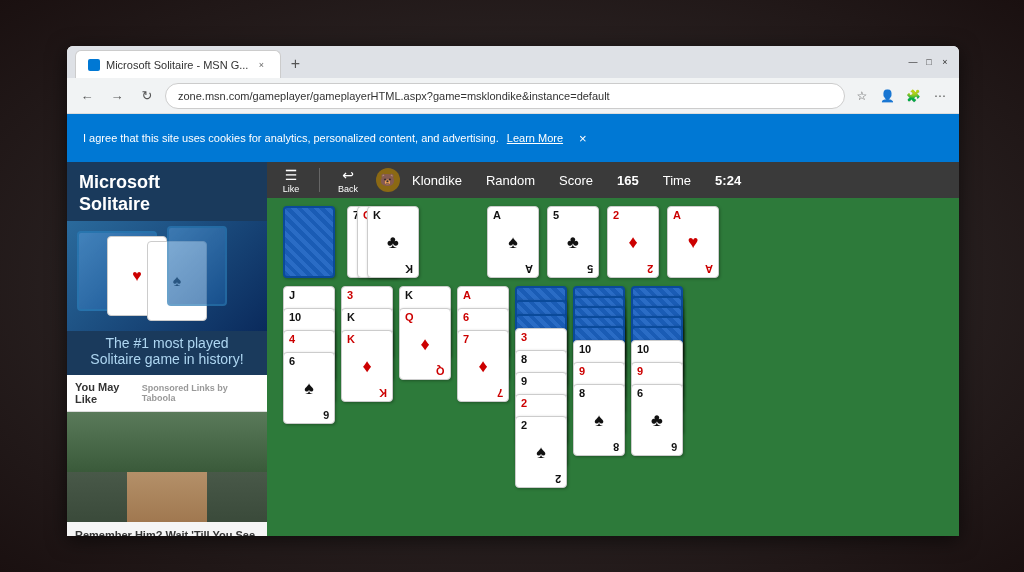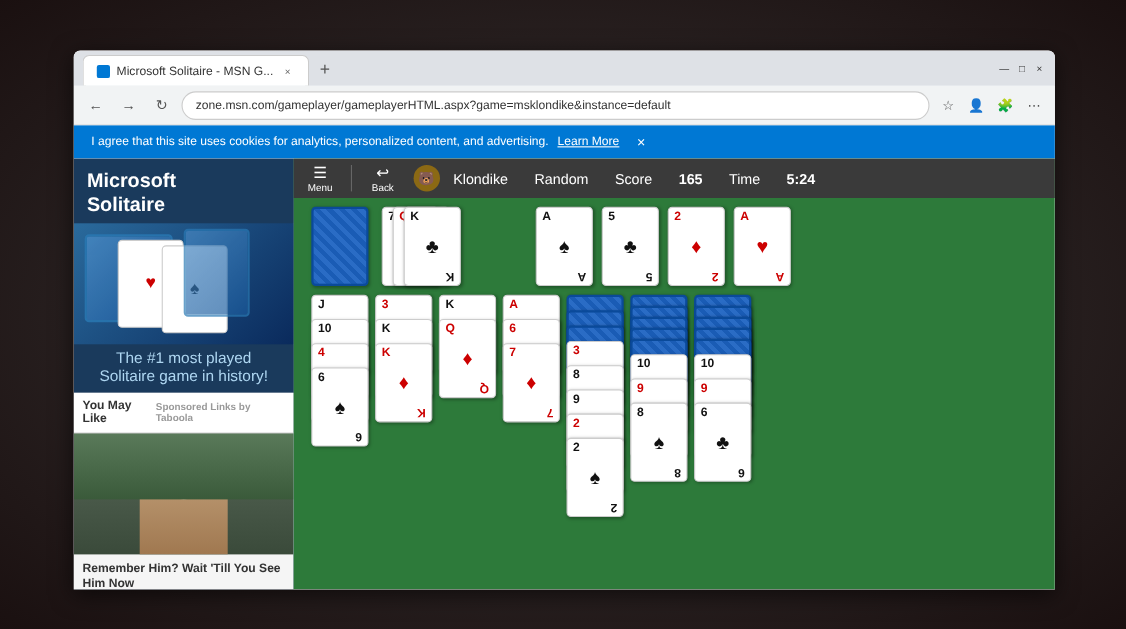--- a/index.html
+++ b/index.html
@@ -156,21 +156,21 @@
       justify-content: center;
       font-size: 12px;
       color: #555;
       cursor: pointer;
       border-radius: 50%;
     }
 
     
     .cookie-banner {
       background: #0078d4;
-      height: 30px;
+      height: 48px;
       display: flex;
       align-items: center;
       padding: 0 16px;
       gap: 8px;
       flex-shrink: 0;
       font-size: 11px;
       color: #fff;
     }
     .cookie-learn {
       text-decoration: underline;
@@ -485,21 +485,21 @@
         <div class="ad-title">Remember Him? Wait 'Till You See Him Now</div>
 
       </div>
     </div>
 
     <div class="game-area">
 
       <div class="game-toolbar">
         <div class="toolbar-btn">
           <span class="toolbar-btn-icon">☰</span>
-          <span>Menu</span>
+          <span>Like</span>
         </div>
         <div class="toolbar-divider"></div>
         <div class="toolbar-btn">
           <span class="toolbar-btn-icon">↩</span>
           <span>Back</span>
         </div>
         <div class="game-bear-icon">🐻</div>
         <div class="game-info">
           <span>Klondike</span>
           <span style="cursor:pointer;">Random</span>

